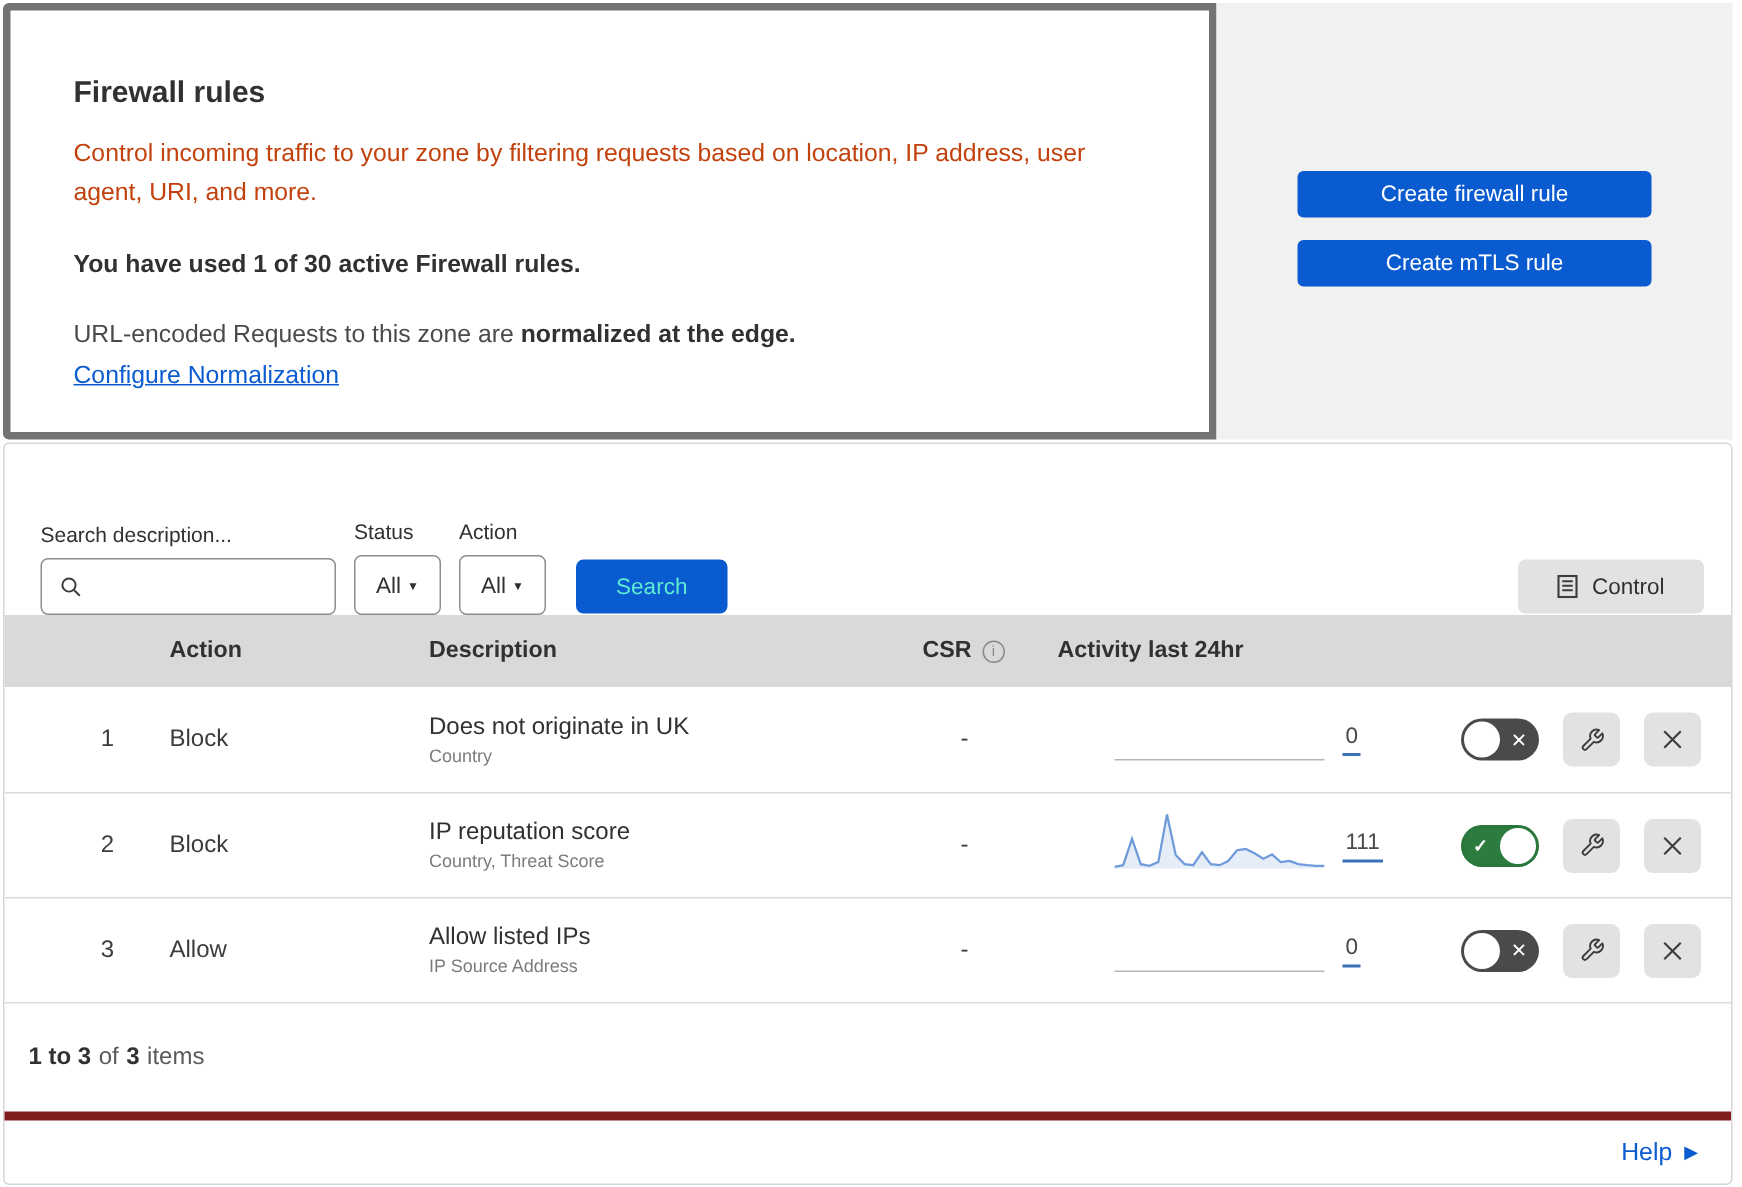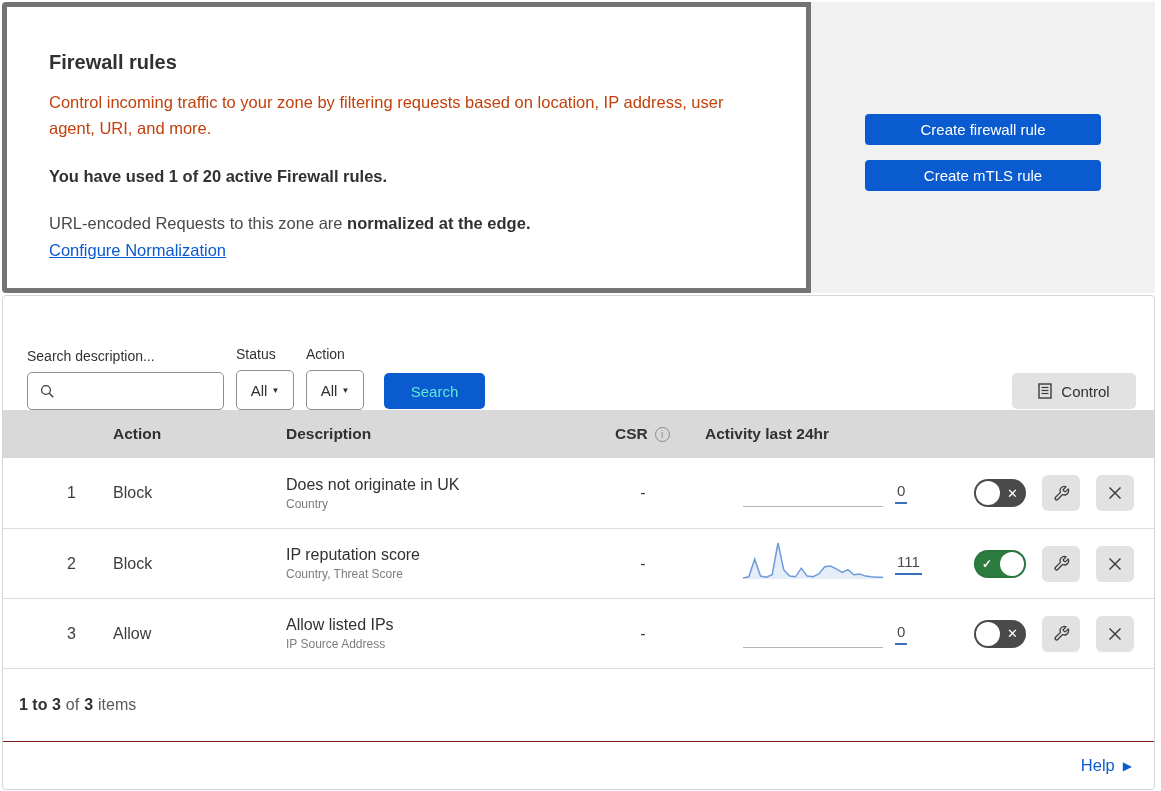--- a/index.html
+++ b/index.html
@@ -162,40 +162,40 @@
   }
 
   
   .table-footer {
     height: 73px; display: flex; align-items: center;
     padding-left: 16px; font-size: 16px; color: #5a5a5a; gap: 5px;
     border-top: 1px solid #dcdcdc;
   }
   .table-footer b { color: #313131; font-weight: 700; }
   .help-bar {
-    height: 48px; border-top: 1px solid #7f1d1d;
+    height: 48px; border-top: 6px solid #7f1d1d;
     display: flex; align-items: center; justify-content: flex-end;
     padding-right: 22px;
   }
   .help-link {
     color: var(--accent, #0b5bd0); font-size: 16.5px; text-decoration: none;
     display: flex; align-items: center; gap: 8px; cursor: pointer;
   }
   .help-arrow { font-size: 12px; }
 </style>
 </head>
 <body>
 
 <div class="page">
 
   <div class="top-section">
     <div class="intro-card">
       <div class="intro-title">Firewall rules</div>
       <div class="intro-desc">Control incoming traffic to your zone by filtering requests based on location, IP address, user agent, URI, and more.</div>
-      <div class="intro-usage">You have used 1 of 20 active Firewall rules.</div>
+      <div class="intro-usage">You have used 1 of 30 active Firewall rules.</div>
       <div class="intro-norm"><span>URL-encoded Requests to this zone are </span><b>normalized at the edge.</b></div>
       <a class="link">Configure Normalization</a>
     </div>
     <div class="actions-panel">
       <button class="btn-primary">Create firewall rule</button>
       <button class="btn-primary">Create mTLS rule</button>
     </div>
   </div>
 
   <div class="main-card">

